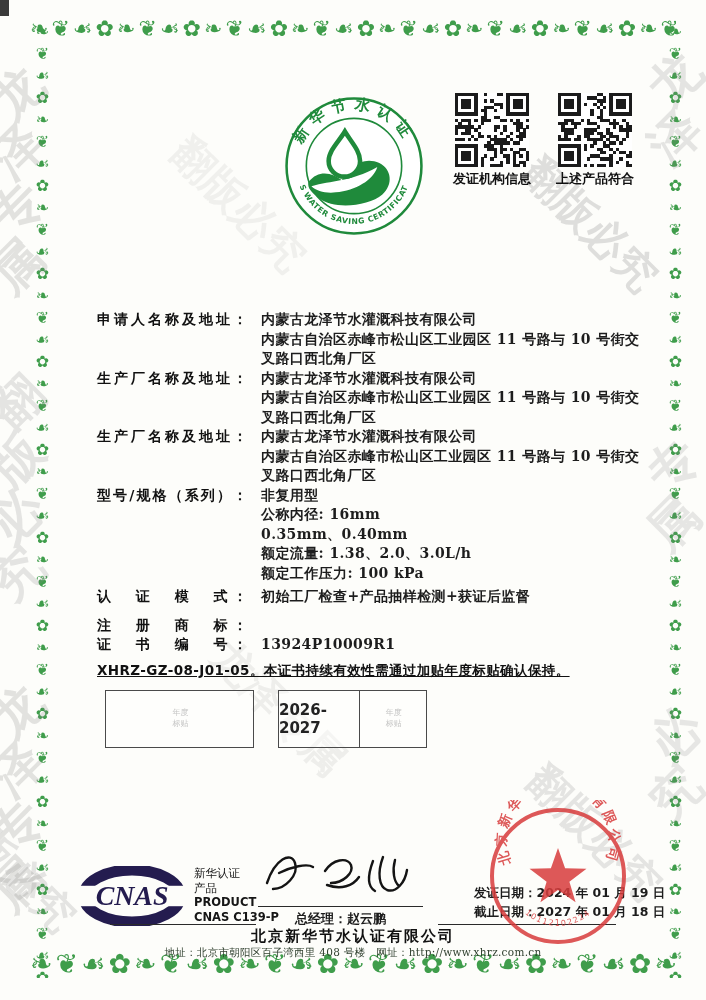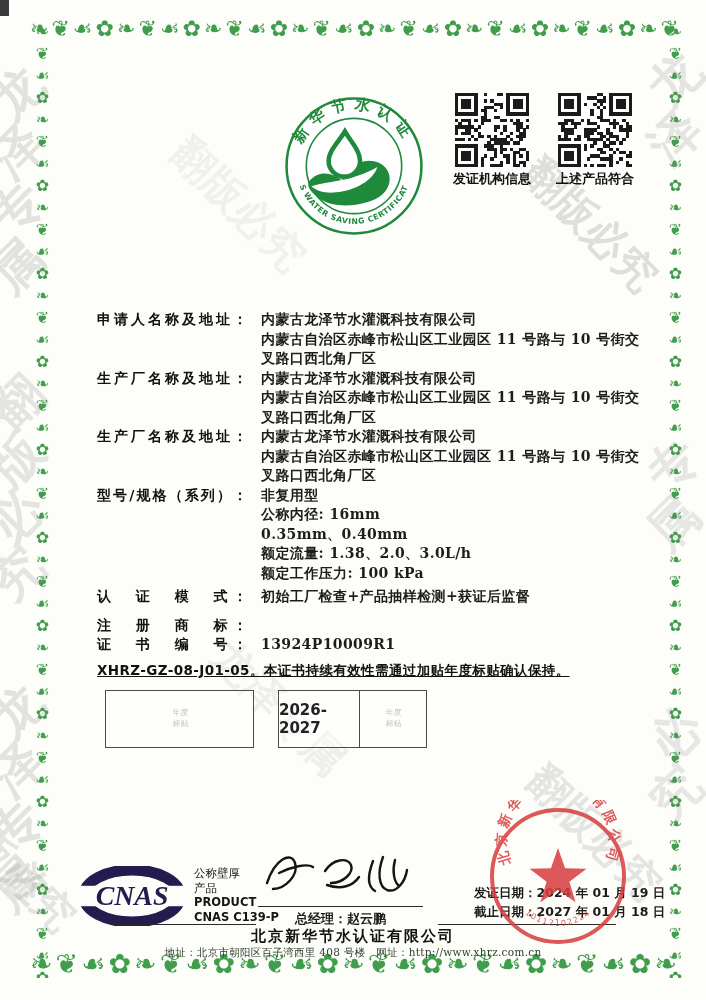--- a/index.html
+++ b/index.html
@@ -702,21 +702,21 @@
       </div>
     </div>
   </div>
 
   <svg class="cnas-logo" width="104" height="60" viewBox="0 0 112 64">
     <ellipse cx="56" cy="32" rx="52" ry="28" fill="none" stroke="#241c4f" stroke-width="12"></ellipse>
     <rect x="-2" y="21" width="116" height="22" fill="#fdfdfa"></rect>
     <text x="56" y="42" text-anchor="middle" font-family="Liberation Serif, serif" font-size="30" font-weight="700" font-style="italic" fill="#241c4f">CNAS</text>
   </svg>
   <div class="cnas-text">
-    <div>公称壁厚</div>
+    <div>新华认证</div>
     <div>产品</div>
     <div class="b">PRODUCT</div>
     <div class="b">CNAS C139-P</div>
   </div>
 
   <svg class="signature" width="180" height="58" viewBox="0 0 180 58">
     <g fill="none" stroke="#141414" stroke-width="2.4" stroke-linecap="round">
       <path d="M12,40 C20,16 36,8 40,20 C44,32 30,46 18,46 M24,30 C36,24 52,20 58,24"></path>
       <path d="M70,28 C78,16 92,14 96,22 C99,30 88,40 76,40 M72,42 C86,47 98,43 104,34"></path>
       <path d="M118,18 C112,34 113,44 120,48 M128,14 C122,30 124,44 132,47 C141,50 150,40 152,27 M140,17 C137,28 139,39 144,43"></path>

